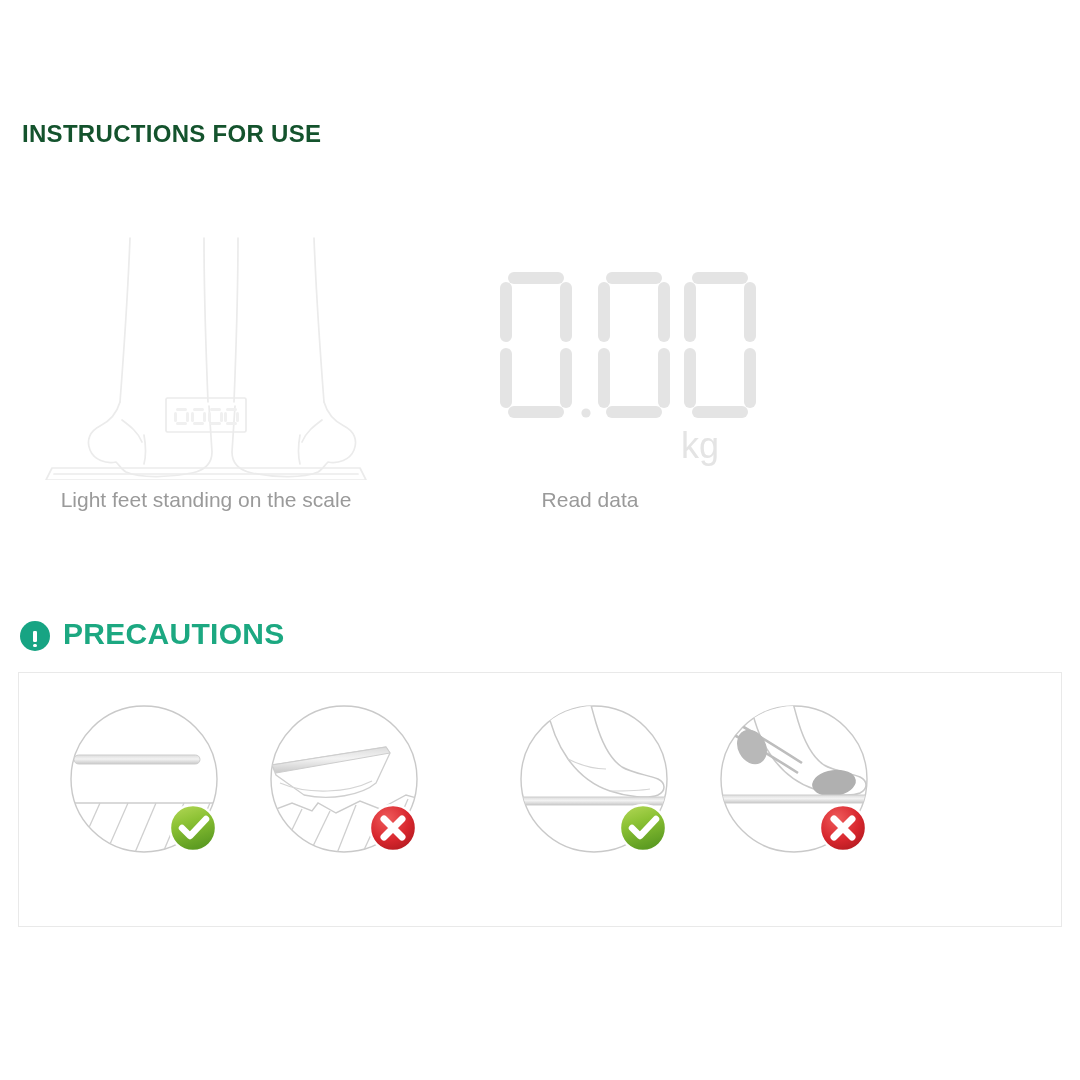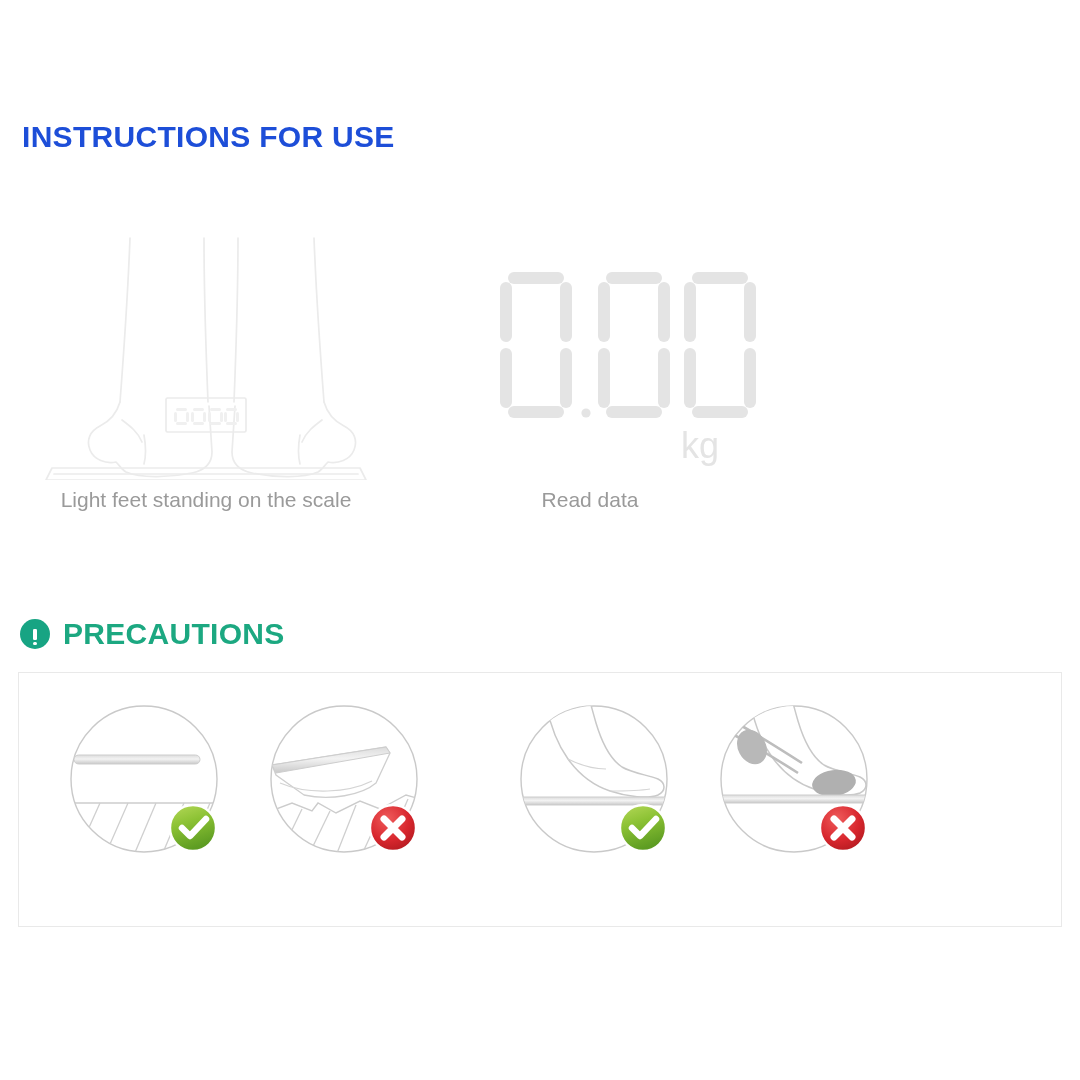--- a/index.html
+++ b/index.html
@@ -14,24 +14,24 @@
     font-family: "Liberation Sans", sans-serif;
     overflow: hidden;
     -webkit-font-smoothing: antialiased;
   }
 
   
   .section-title {
     position: absolute;
     left: 22px;
     top: 120px;
-    font-size: 30px;
+    font-size: 24px;
     font-weight: bold;
     letter-spacing: 0.3px;
-    color: #1d4ed8;
+    color: #14532d;
     white-space: nowrap;
   }
 
   .steps-row {
     position: absolute;
     left: 0;
     top: 230px;
     width: 1080px;
     height: 310px;
   }
@@ -61,21 +61,21 @@
     color: #9a9a9a;
     font-weight: 400;
   }
 
   
   .precautions-head {
     position: absolute;
     left: 20px;
     top: 617px;
     display: flex;
-    align-items: center;
+    align-items: flex-end;
     gap: 13px;
   }
   .alert-icon {
     width: 30px;
     height: 30px;
     border-radius: 50%;
     background: #17a483;
     display: flex;
     align-items: center;
     justify-content: center;

